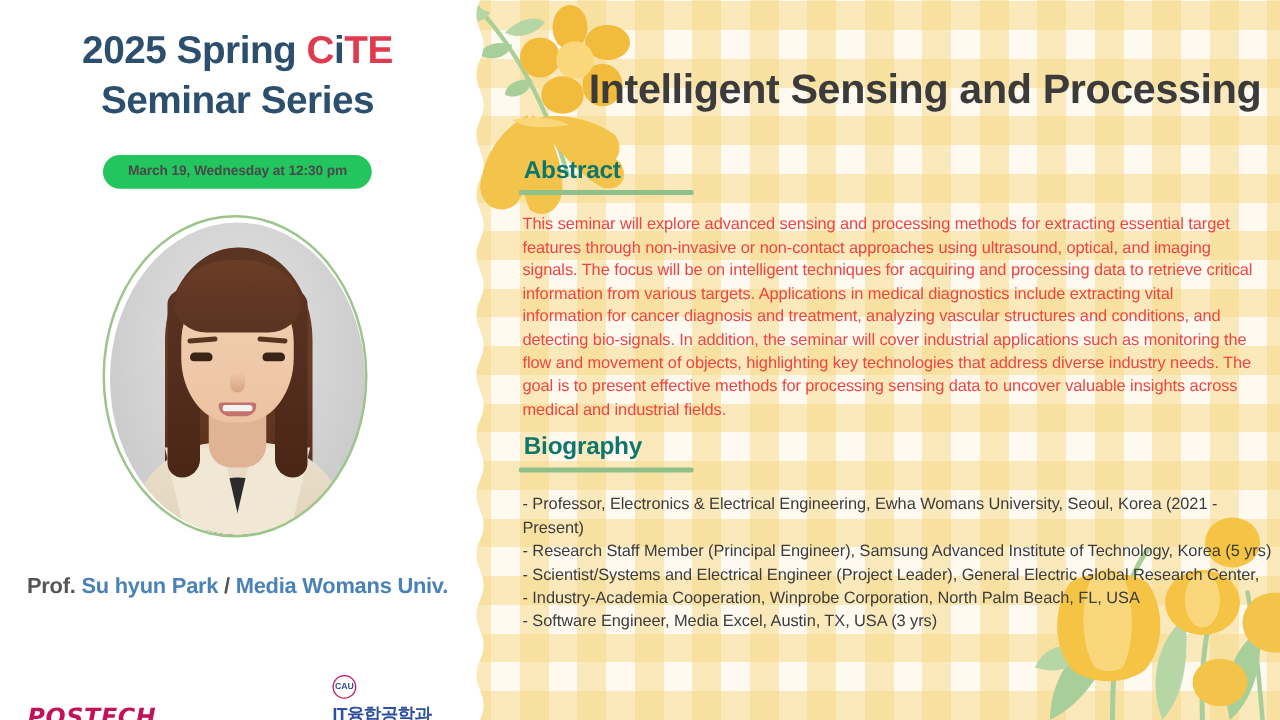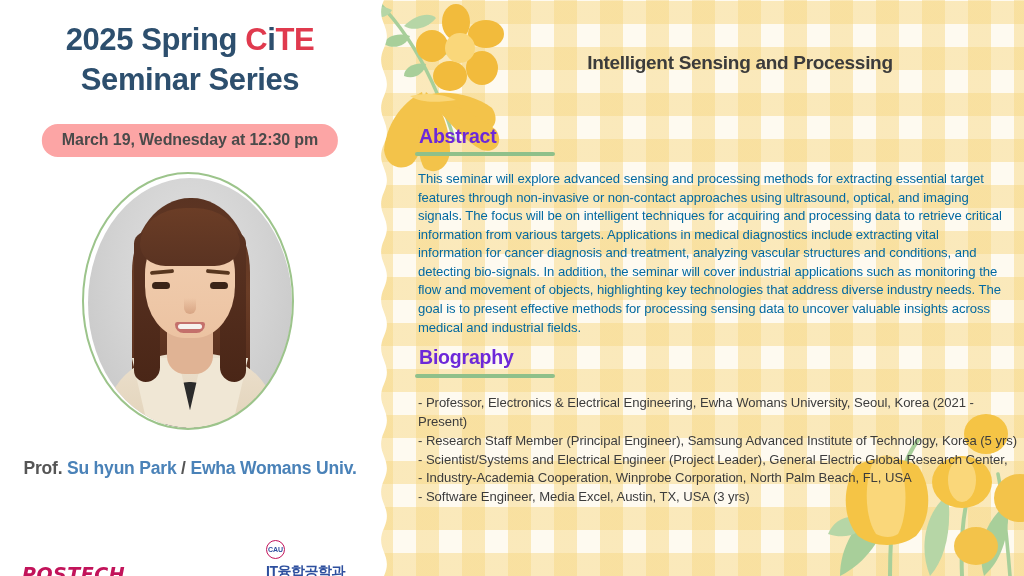--- a/index.html
+++ b/index.html
@@ -49,23 +49,23 @@
     white-space: nowrap;
   }
   .cite-c, .cite-t, .cite-e { color: #e03a4e; }
   .cite-i { color: #2d4f6e; }
 
   .date-badge {
     position: absolute;
     top: 124px;
     left: 50%;
     transform: translateX(-50%);
-    background: #fca5a5;
+    background: #22c55e;
     color: #4a4a4a;
-    font-size: 16px;
+    font-size: 11px;
     font-weight: bold;
     padding: 7px 20px 8px 20px;
     border-radius: 16px;
     white-space: nowrap;
     letter-spacing: -0.1px;
   }
 
   
   .portrait-wrap {
     position: absolute;
@@ -317,49 +317,49 @@
     left: 0; top: 0;
     width: 654px; height: 576px;
     z-index: 3;
   }
 
   .seminar-title {
     position: absolute;
     left: 100px;
     top: 52px;
     width: 540px;
-    font-size: 19px;
+    font-size: 33px;
     font-weight: bold;
     color: #3b3b3b;
     letter-spacing: -0.3px;
     text-align: center;
     white-space: nowrap;
   }
 
   .section-head {
     position: absolute;
     font-size: 19.5px;
     font-weight: bold;
-    color: #6d28d9;
+    color: #0f766e;
     letter-spacing: -0.2px;
   }
   .section-rule {
     position: absolute;
     height: 4px;
     background: #8fc08a;
     border-radius: 2px;
   }
 
   .abstract-head { left: 49px; top: 125px; }
   .abstract-rule { left: 45px; top: 152px; width: 140px; }
 
   .body-text {
     position: absolute;
     font-size: 13.1px;
-    color: #0369a1;
+    color: #ef4444;
     line-height: 1.42;
     letter-spacing: -0.05px;
   }
   .abstract-body {
     left: 48px;
     top: 170px;
     width: 588px;
   }
 
   .bio-head { left: 49px; top: 346px; }
@@ -518,21 +518,21 @@
         <div class="p-eye-l"></div>
         <div class="p-eye-r"></div>
         <div class="p-nose"></div>
         <div class="p-mouth">
           <div class="p-teeth"></div>
         </div>
       </div>
       <div class="portrait-ring"></div>
     </div>
 
-    <div class="speaker-line"><span>Prof. </span><span class="speaker-name">Su hyun Park</span><span> / </span><span class="speaker-affil">Ewha Womans Univ.</span></div>
+    <div class="speaker-line"><span>Prof. </span><span class="speaker-name">Su hyun Park</span><span> / </span><span class="speaker-affil">Media Womans Univ.</span></div>
 
     <div class="footer-logos">
 
       <div class="postech-logo">
         <div class="postech-word">POSTECH</div>
         <div class="postech-sub">POHANG UNIVERSITY OF SCIENCE AND TECHNOLOGY</div>
       </div>
 
       <div class="it-logo">
         <div class="it-emblem">

